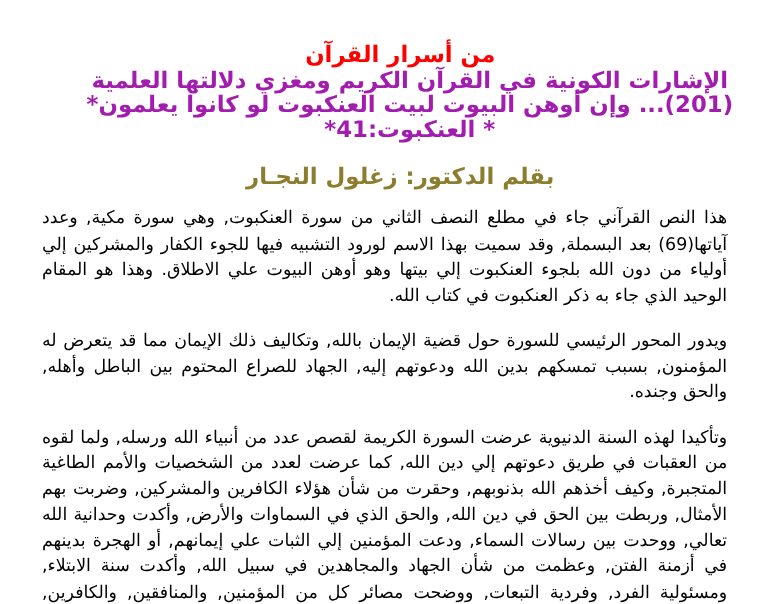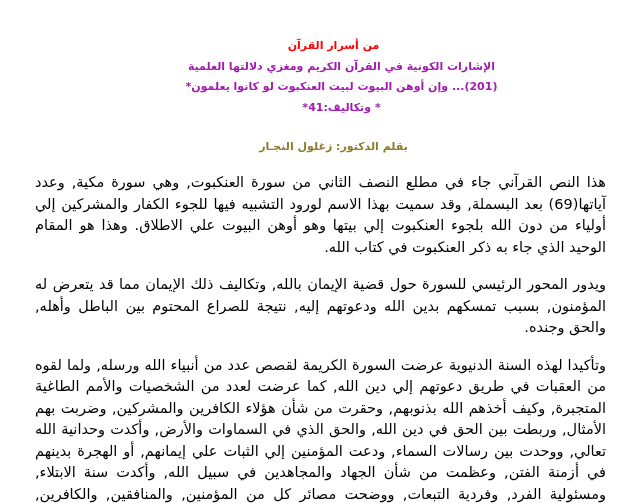--- a/index.html
+++ b/index.html
@@ -16,21 +16,21 @@
     direction: rtl;
     font-family: "DejaVu Sans", sans-serif;
   }
   .doc-header {
     position: absolute;
     top: 36px;
     left: 0;
     right: 0;
     text-align: center;
     font-weight: bold;
-    font-size: 11px;
+    font-size: 19px;
     line-height: 20.5px;
     padding-left: 26px;
   }
   .doc-header .title   { color: #ff0000; }
   .doc-header .teal    { color: #a21caf; margin-left: 16px; }
   .doc-header .byline  { color: #8c7d2e; margin-top: 19px; }
   .doc-body {
     position: absolute;
     top: 156px;
     right: 19px;
@@ -55,24 +55,24 @@
 </style>
 </head>
 <body>
 
 <div class="page">
 
   <div class="doc-header">
     <div class="title">من أسرار القرآن</div>
     <div class="teal">الإشارات الكونية في القرآن الكريم ومغزي دلالتها العلمية</div>
     <div class="teal">(201)... وإن أوهن البيوت لبيت العنكبوت لو كانوا يعلمون*</div>
-    <div class="teal">* وتكاليف:41*</div>
+    <div class="teal">* العنكبوت:41*</div>
     <div class="byline">بقلم الدكتور: زغلول النجـار</div>
   </div>
 
   <div class="doc-body">
     <p>هذا النص القرآني جاء في مطلع النصف الثاني من سورة العنكبوت, وهي سورة مكية, وعدد آياتها(69) بعد البسملة, وقد سميت بهذا الاسم لورود التشبيه فيها للجوء الكفار والمشركين إلي أولياء من دون الله بلجوء العنكبوت إلي بيتها وهو أوهن البيوت علي الاطلاق. وهذا هو المقام الوحيد الذي جاء به ذكر العنكبوت في كتاب الله.</p>
-    <p>ويدور المحور الرئيسي للسورة حول قضية الإيمان بالله, وتكاليف ذلك الإيمان مما قد يتعرض له المؤمنون, بسبب تمسكهم بدين الله ودعوتهم إليه, نتيجة للصراع المحتوم بين الباطل وأهله, والحق وجنده.</p>
+    <p>ويدور المحور الرئيسي للسورة حول قضية الإيمان بالله, وتكاليف ذلك الإيمان مما قد يتعرض له المؤمنون, بسبب تمسكهم بدين الله ودعوتهم إليه, الجهاد للصراع المحتوم بين الباطل وأهله, والحق وجنده.</p>
     <p>وتأكيدا لهذه السنة الدنيوية عرضت السورة الكريمة لقصص عدد من أنبياء الله ورسله, ولما لقوه من العقبات في طريق دعوتهم إلي دين الله, كما عرضت لعدد من الشخصيات والأمم الطاغية المتجبرة, وكيف أخذهم الله بذنوبهم, وحقرت من شأن هؤلاء الكافرين والمشركين, وضربت بهم الأمثال, وربطت بين الحق في دين الله, والحق الذي في السماوات والأرض, وأكدت وحدانية الله تعالي, ووحدت بين رسالات السماء, ودعت المؤمنين إلي الثبات علي إيمانهم, أو الهجرة بدينهم في أزمنة الفتن, وعظمت من شأن الجهاد والمجاهدين في سبيل الله, وأكدت سنة الابتلاء, ومسئولية الفرد, وفردية التبعات, ووضحت مصائر كل من المؤمنين, والمنافقين, والكافرين, وختمت بالبشري للمجاهدين وبتثبيت الله( تعالي) لهم.</p>
     <p class="section-heading">عرض موجز لسورة العنكبوت</p>
   </div>
 
 </div>
 
 </body></html>

